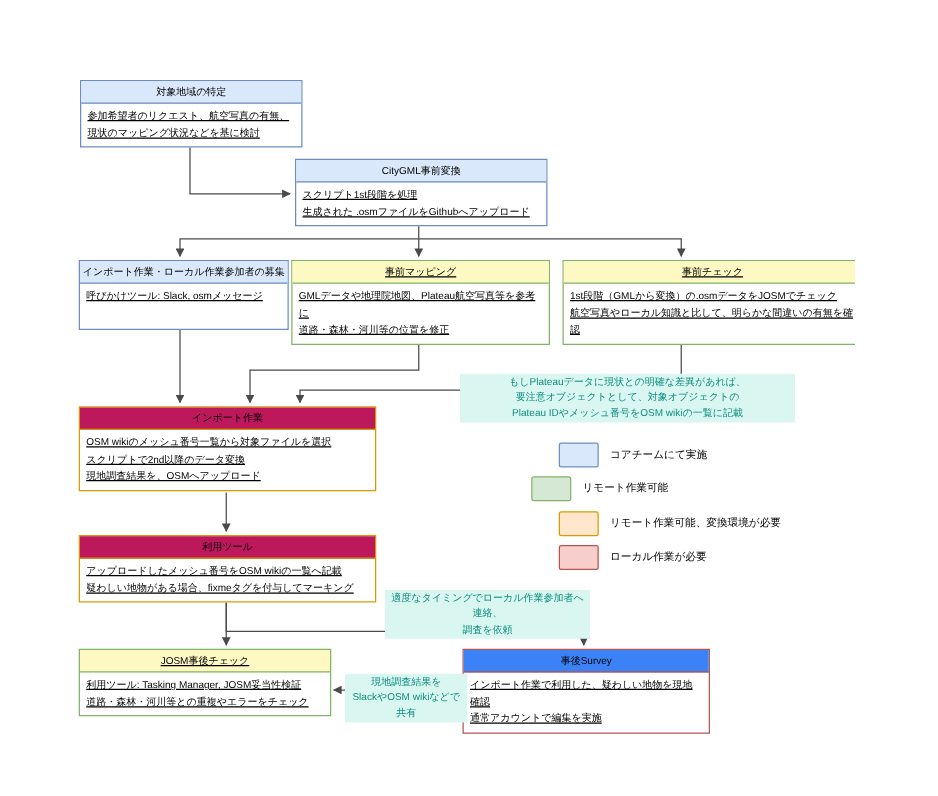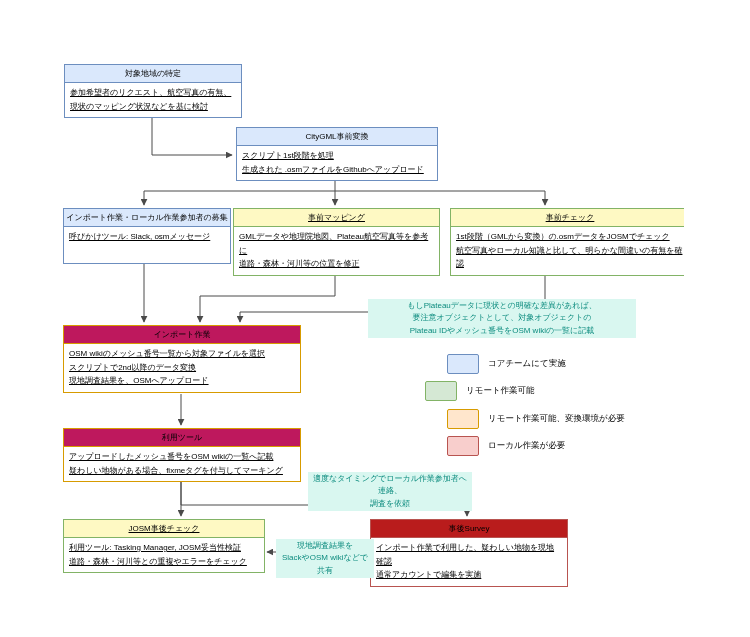--- a/index.html
+++ b/index.html
@@ -6,21 +6,21 @@
   body { font-family:"Liberation Sans", sans-serif; }
   #canvas { position:relative; width:684px; height:637px; background:#ffffff; overflow:hidden; }
 
   .node { position:absolute; z-index:2; background:#ffffff; border:1px solid #999999; color:#000000; }
   .node .hdr { font-size:8px; text-align:center; padding:3px 2px; border-bottom:1px solid; white-space:nowrap; overflow:hidden; }
   .node .bdy { font-size:8px; line-height:1.7; padding:3px 5px 4px 5px; white-space:pre-line;text-decoration:underline; }
 
   .blue   { border-color:#6c8ebf; } .blue .hdr   { background:#dae8fc; border-bottom-color:#6c8ebf; }
   .green  { border-color:#82b366; } .green .hdr  { background:#fef9c3; border-bottom-color:#82b366;text-decoration:underline; }
   .orange { border-color:#d79b00; } .orange .hdr { background:#be185d; border-bottom-color:#d79b00; }
-  .pink   { border-color:#b85450; } .pink .hdr   { background:#b91c1c; border-bottom-color:#b85450; }
+  .pink   { border-color:#b85450; } .pink .hdr   { background:#3b82f6; border-bottom-color:#b85450; }
 
   .annotation { position:absolute; z-index:3; background:#d9f7f0; color:#0d8c7f;
                 font-size:8px; line-height:1.55; text-align:center; white-space:pre-line; padding:1px 2px; }
 
   .legend-item { position:absolute; z-index:2; display:flex; align-items:center; gap:9px; height:18px; }
   .swatch { width:30px; height:18px; border:1px solid #888888; border-radius:2px; flex:0 0 auto; }
   .legend-label { font-size:8.5px; color:#000000; white-space:nowrap; }
 
   .wires { position:absolute; left:0; top:0; z-index:1; }
   .wire { fill:none; stroke:#4a4a4a; stroke-width:1; }

